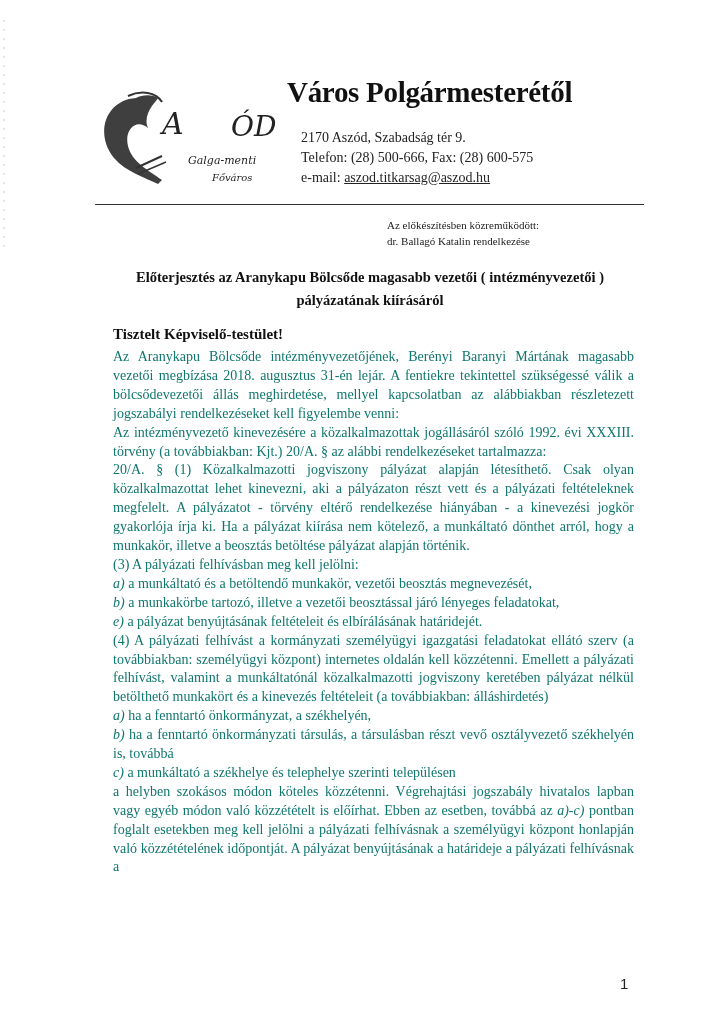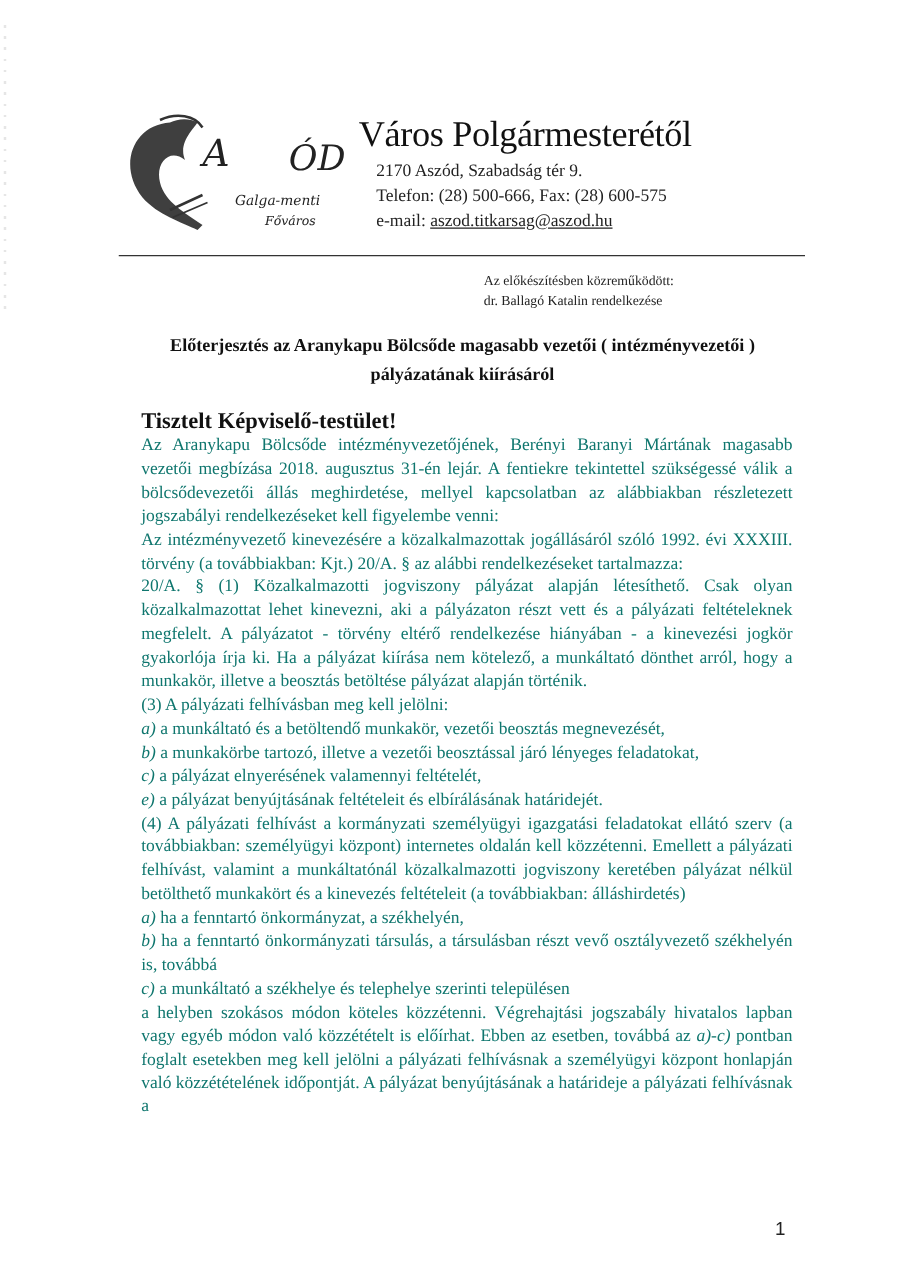--- a/index.html
+++ b/index.html
@@ -1,29 +1,29 @@
 <!DOCTYPE html>
 <html><head>
 <meta charset="utf-8">
 <style>
   html, body { margin: 0; padding: 0; background: #ffffff; }
   body { width: 724px; height: 1024px; position: relative; overflow: hidden;
          font-family: "Liberation Serif", "DejaVu Serif", serif; color: #1a1a1a; }
   .logo { position: absolute; left: 96px; top: 88px; width: 190px; height: 100px; }
   .logo-text { position: absolute; font-family: "DejaVu Serif", serif; font-style: italic; color: #222; }
-  .header-title { position: absolute; left: 287px; top: 92px; font-size: 29px; font-weight: normal;
+  .header-title { position: absolute; left: 287px; top: 76px; font-size: 29px; font-weight: bold;
                   letter-spacing: -0.3px; color: #111; white-space: nowrap; }
   .header-lines { position: absolute; left: 301px; top: 128px; font-size: 14px; line-height: 20px; color: #222; }
   .header-lines div { white-space: nowrap; }
   .email-link { text-decoration: underline; color: #222; }
   .rule { position: absolute; left: 95px; top: 204px; width: 549px; height: 1px; background: #333; }
   .prep { position: absolute; left: 387px; top: 217px; font-size: 11px; line-height: 16px; color: #222; white-space: nowrap; font-family: Liberation Serif, serif; }
   .doc-title { position: absolute; left: 100px; width: 540px; top: 266px; text-align: center;
                font-size: 14.5px; font-weight: bold; line-height: 23px; color: #111; }
-  .salutation { position: absolute; left: 113px; top: 326px; font-size: 18px; font-weight: bold; color: #111; }
+  .salutation { position: absolute; left: 113px; top: 326px; font-size: 15px; font-weight: bold; color: #111; }
   .body-text { position: absolute; left: 113px; top: 348px; width: 521px; font-size: 14px; line-height: 18.9px; color: #0f766e; }
   .body-text p { margin: 0; text-align: justify; text-align-last: left; }
   .body-text p.j { text-align-last: justify; }
   .body-text i { font-style: italic; }
   .page-num { position: absolute; left: 620px; top: 975px; font-family: "Liberation Sans", sans-serif; font-size: 15px; color: #222; }
   .margin-noise { position: absolute; left: 3px; top: 20px; width: 2px; height: 230px;
                   background: repeating-linear-gradient(to bottom, #ccc 0 2px, transparent 2px 9px); opacity: 0.5; }
 </style>
 </head>
 <body>
@@ -67,21 +67,20 @@
 <div class="salutation">Tisztelt Képviselő-testület!</div>
 
 <div class="body-text">
   <p>Az Aranykapu Bölcsőde intézményvezetőjének, Berényi Baranyi Mártának  magasabb vezetői megbízása 2018. augusztus 31-én  lejár. A fentiekre tekintettel szükségessé válik a bölcsődevezetői állás meghirdetése, mellyel kapcsolatban az alábbiakban részletezett jogszabályi rendelkezéseket kell figyelembe venni:</p>
   <p>Az intézményvezető kinevezésére a közalkalmazottak jogállásáról szóló 1992. évi XXXIII. törvény (a továbbiakban: Kjt.) 20/A. § az alábbi rendelkezéseket tartalmazza:</p>
   <p>20/A. § (1) Közalkalmazotti jogviszony pályázat alapján létesíthető. Csak olyan közalkalmazottat lehet kinevezni, aki a pályázaton részt vett és a pályázati feltételeknek megfelelt. A pályázatot - törvény eltérő rendelkezése hiányában - a kinevezési jogkör gyakorlója írja ki. Ha a pályázat kiírása nem kötelező, a munkáltató dönthet arról, hogy a munkakör, illetve a beosztás betöltése pályázat alapján történik.</p>
   <p>(3) A pályázati felhívásban meg kell jelölni:</p>
 
   <p><i>a)</i><span> a munkáltató és a betöltendő munkakör, vezetői beosztás megnevezését,</span></p>
   <p><i>b)</i><span>  a munkakörbe tartozó, illetve a vezetői beosztással járó lényeges feladatokat,</span></p>
-  <p><i>c)</i><span> a pályázat elnyerésének valamennyi feltételét,</span></p>
   <p><i>e)</i><span> a pályázat benyújtásának feltételeit és elbírálásának határidejét.</span></p>
 
   <p>(4) A pályázati felhívást a kormányzati személyügyi igazgatási feladatokat ellátó szerv (a továbbiakban: személyügyi központ) internetes oldalán kell közzétenni. Emellett a pályázati felhívást, valamint a munkáltatónál közalkalmazotti jogviszony keretében pályázat nélkül betölthető munkakört és a kinevezés feltételeit (a továbbiakban: álláshirdetés)</p>
 
   <p><i>a)</i><span> ha a fenntartó önkormányzat, a székhelyén,</span></p>
   <p><i>b)</i><span> ha a fenntartó önkormányzati társulás, a társulásban részt vevő osztályvezető székhelyén is, továbbá</span></p>
   <p><i>c)</i><span> a munkáltató a székhelye és telephelye szerinti településen</span></p>
 
   <p class="j"><span>a helyben szokásos módon köteles közzétenni. Végrehajtási jogszabály hivatalos lapban vagy egyéb módon való közzétételt is előírhat. Ebben az esetben, továbbá az </span><i>a)-c)</i><span> pontban foglalt esetekben meg kell jelölni a pályázati felhívásnak a személyügyi központ honlapján való közzétételének időpontját. A pályázat benyújtásának a határideje a pályázati felhívásnak a</span></p>
 </div>

